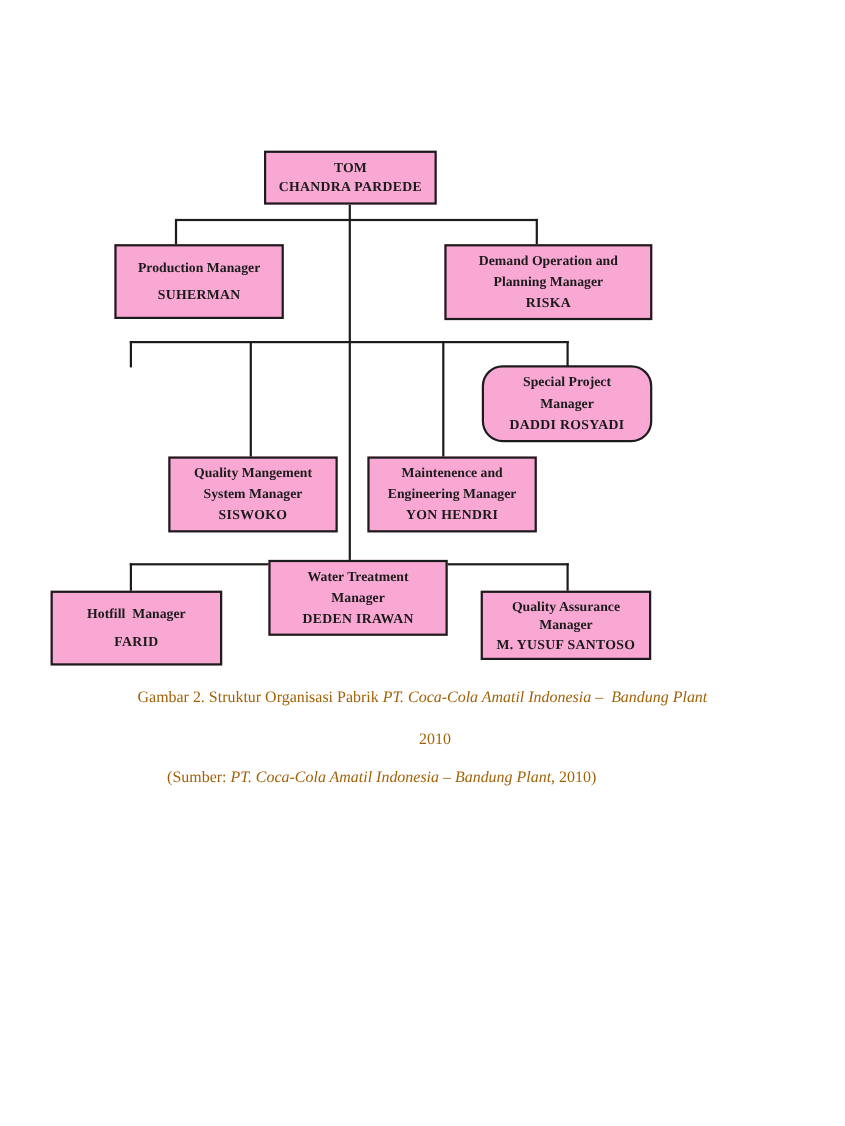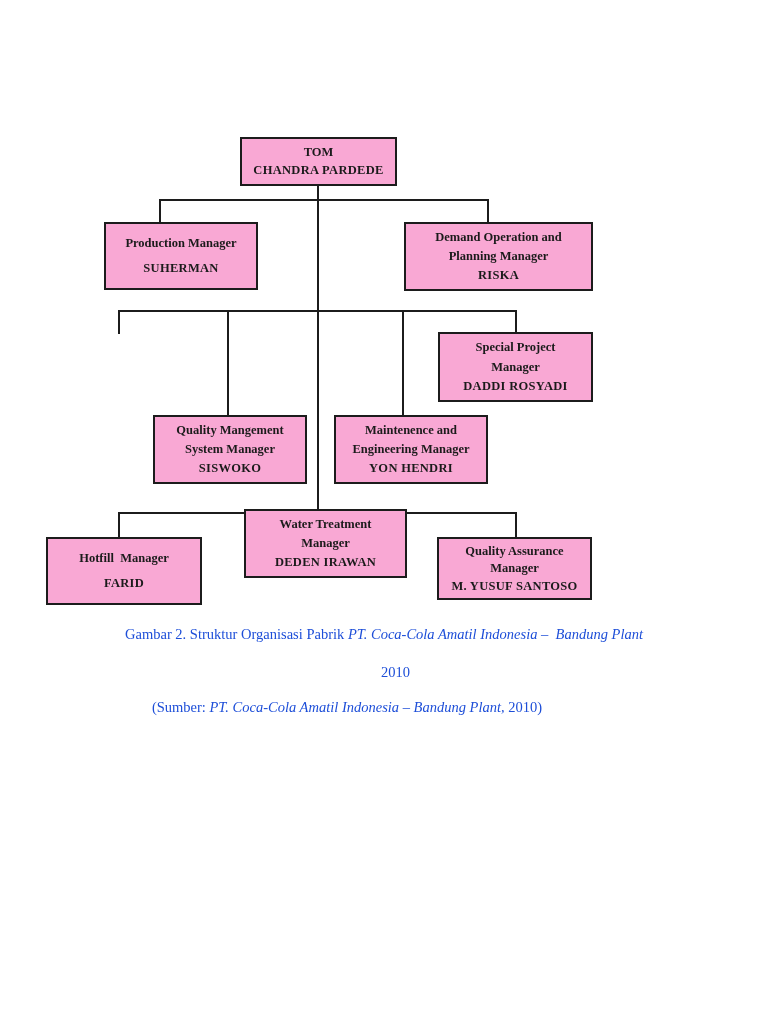--- a/index.html
+++ b/index.html
@@ -36,38 +36,38 @@
     font-size: 12.5px;
     line-height: 15px;
     letter-spacing: 0.3px;
     white-space: pre-wrap;
   }
 
   .box-tom        { left: 240px; top: 137px; width: 157px; height: 49px; }
   .box-production { left:  88px; top: 222px; width: 154px; height: 68px; margin-left: 16px; }
   .box-demand     { left: 404px; top: 222px; width: 189px; height: 69px; }
   .box-plant      { left:  46px; top: 333px; width: 156px; height: 69px; }
-  .box-special    { left: 438px; top: 332px; width: 155px; height: 70px; }
+  .box-special    { left: 438px; top: 332px; width: 155px; height: 70px; border-radius: 19px; }
   .box-qms        { left: 153px; top: 415px; width: 154px; height: 69px; }
   .box-maint      { left: 334px; top: 415px; width: 154px; height: 69px; }
   .box-hotfill    { left:  46px; top: 537px; width: 156px; height: 68px; }
   .box-water      { left: 244px; top: 509px; width: 163px; height: 69px; }
   .box-qa         { left: 437px; top: 537px; width: 155px; height: 63px; }
 
   
   .line { position: absolute; background: #1c1c1c; }
 
   
   .caption {
     position: absolute;
     left: 0; width: 768px;
     text-align: center;
     font-size: 14.5px;
     line-height: 20px;
-    color: #1d4ed8;
+    color: #a16207;
   }
   .caption span { white-space: pre-wrap; }
   .cap1 { top: 624px; }
   .cap2 { top: 662px; padding-left: 23px; }
   .cap3 { top: 697px; transform: translateX(-37px); }
   .ital { font-style: italic; }
 </style>
 </head>
 <body>
 

